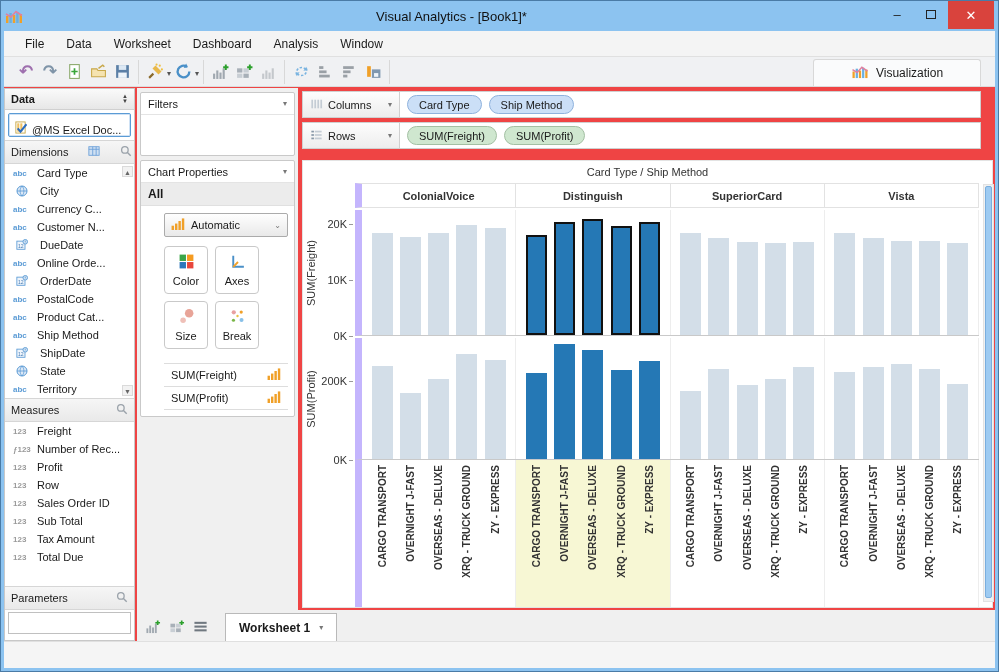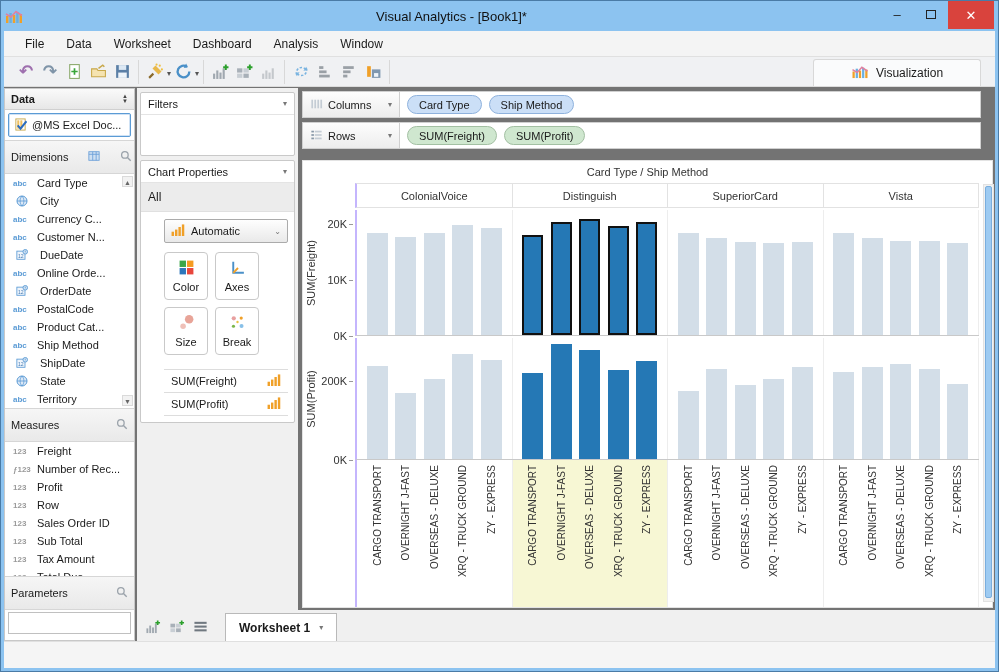--- a/index.html
+++ b/index.html
@@ -8,59 +8,59 @@
   .window { position:absolute; inset:0; border:1px solid #4a7ba6; background:#8cc3f0; }
   
   .titlebar { height:30px; display:flex; align-items:center; padding-left:4px; }
   .app-icon { width:18px; height:16px; display:inline-block; }
   .title { flex:1; text-align:center; font-size:13px; color:#111; }
   .win-controls { display:flex; align-items:flex-start; height:30px; }
   .win-btn { width:34px; height:26px; display:flex; align-items:center; justify-content:center; font-size:13px; color:#222; cursor:default; }
   .max-box { width:10px; height:9px; border:1px solid #222; display:inline-block; }
   .win-close { width:46px; height:28px; background:#d9433d; color:#fff; display:flex; align-items:center; justify-content:center; font-size:13px; margin-right:4px; }
   
-  .content { position:absolute; left:3px; right:3px; top:30px; bottom:3px; background:#737373; }
+  .content { position:absolute; left:3px; right:3px; top:30px; bottom:3px; background:#ef4444; }
   .menubar { height:26px; background:#f4f4f4; border-bottom:1px solid #e0e0e0; display:flex; align-items:center; padding-left:10px; }
   .menu-item { padding:4px 11px; font-size:12px; }
   .toolbar { position:relative; height:30px; background:#f0f1f3; border-bottom:1px solid #dcdcdc; display:flex; align-items:center; padding-left:6px; }
   .tgroup { display:flex; align-items:center; padding:0 4px; border-right:1px solid #d8d8d8; height:24px; }
   .tgroup:last-of-type { border-right:1px solid #d8d8d8; }
   .tico { width:24px; height:22px; display:flex; align-items:center; justify-content:center; }
   .tico svg { width:17px; height:17px; }
   .glyph-undo { color:#9e6fae; font-size:17px; font-weight:bold; }
   .glyph-redo { color:#7f94a8; font-size:17px; font-weight:bold; }
   .tcaret { font-size:8px; color:#555; width:10px; text-align:center; }
   .viz-btn { position:absolute; right:14px; top:2px; bottom:0; width:168px; background:#fafbfc; border:1px solid #d8d8d8; border-bottom:none; border-radius:3px 3px 0 0; display:flex; align-items:center; justify-content:center; gap:7px; font-size:12px; }
   .viz-btn svg { width:18px; height:15px; }
   
   .sidebar { position:absolute; left:0; top:57px; bottom:27px; width:131px; background:#fff; border:1px solid #c8c8c8; }
   .sec-head { height:21px; background:linear-gradient(#fafafa,#e7e7e7); border-bottom:1px solid #d0d0d0; display:flex; align-items:center; padding:0 6px; font-size:11px; }
   .sec-head b { flex:1; }
   .spin { display:flex; flex-direction:column; line-height:5px; font-size:6px; color:#444; }
-  .ds-row { margin:3px 3px; height:24px; border:1px solid #5b9bd5; box-shadow:0 0 0 1px #cfe2f5 inset; border-radius:2px; display:flex; align-items:center; gap:5px; padding:0 5px; font-size:11px; }
+  .ds-row { margin:3px 3px; height:24px; border:1px solid #5b9bd5; box-shadow:0 0 0 1px #cfe2f5 inset; border-radius:2px; display:flex; align-items:flex-end; gap:5px; padding:0 5px; font-size:11px; }
   .ds-row svg { width:13px; height:13px; flex:none; }
-  .list-head { height:34px; background:linear-gradient(#f6f6f6,#e9e9e9); border-top:1px solid #d6d6d6; border-bottom:1px solid #d6d6d6; display:flex; align-items:center; gap:20px; padding:0 6px; font-size:11px; }
+  .list-head { height:24px; background:linear-gradient(#f6f6f6,#e9e9e9); border-top:1px solid #d6d6d6; border-bottom:1px solid #d6d6d6; display:flex; align-items:center; gap:20px; padding:0 6px; font-size:11px; }
   .list-head .lbl { flex:1; }
   .list-head svg { width:12px; height:12px; }
   .caret-sm { font-size:8px; color:#777; }
   .flist { position:relative; background:#fff; }
   .frow { height:18px; display:flex; align-items:center; gap:4px; padding:0 4px 0 8px; font-size:11px; white-space:nowrap; overflow:hidden; }
   .fi { font-size:8px; font-weight:bold; width:20px; flex:none; letter-spacing:0; }
   .fi.abc { color:#5b9bd5; }
   .fi.n123 { color:#9a9a9a; }
   .frow svg { width:12px; height:12px; flex:none; margin-right:8px; margin-left:3px; }
   .scroll-arrow { position:absolute; right:1px; width:11px; height:11px; font-size:7px; color:#666; text-align:center; line-height:11px; background:#f2f2f2; border:1px solid #dadada; }
   .params-box { margin:3px; height:22px; border:1px solid #c0c0c0; background:#fff; }
   
   .props { position:absolute; left:133px; top:57px; width:161px; bottom:58px; background:#f0f0f0; }
   .card { background:#fff; border:1px solid #c9c9c9; border-radius:2px; margin:4px 3px; }
   .card-head { height:22px; display:flex; align-items:center; padding:0 7px; font-size:11px; border-bottom:1px solid #e4e4e4; }
   .card-head .lbl { flex:1; }
   .filters-body { height:40px; }
-  .all-row { height:29px; background:#ececec; border-bottom:1px solid #e0e0e0; display:flex; align-items:center; padding:0 7px; font-weight:normal; font-size:12px; }
+  .all-row { height:23px; background:#ececec; border-bottom:1px solid #e0e0e0; display:flex; align-items:center; padding:0 7px; font-weight:bold; font-size:12px; }
   .cp-body { padding:7px 6px 6px 6px;margin-left:17px; }
   .dropdown { height:24px; border:1px solid #ababab; border-radius:2px; background:linear-gradient(#fefefe,#e9e9e9); display:flex; align-items:center; gap:6px; padding:0 6px; font-size:11px; }
   .dropdown .lbl { flex:1; }
   .dropdown svg { width:14px; height:12px; }
   .btn-grid { display:flex; flex-wrap:wrap; gap:7px; margin-top:9px;text-align:right; }
   .prop-btn { width:44px; height:48px; background:#fff; border:1px solid #c9c9c9; border-radius:4px; display:flex; flex-direction:column; align-items:center; justify-content:center; gap:3px; font-size:11px; }
   .prop-btn svg { width:17px; height:17px; }
   .mcards { margin-top:14px; border-top:1px solid #ddd; }
   .mcard { height:23px; border-bottom:1px solid #ddd; background:#fff; display:flex; align-items:center; padding:0 7px; font-size:11px; }
   .mcard .lbl { flex:1; }
@@ -71,21 +71,21 @@
   .shelf-btn { width:97px; height:100%; background:linear-gradient(#fdfdfd,#ededed); border-right:1px solid #d0d0d0; display:flex; align-items:center; gap:5px; padding:0 7px; font-size:11px; }
   .shelf-btn .lbl { flex:1; }
   .shelf-btn svg { width:13px; height:12px; }
   .pill { height:19px; border-radius:10px; display:flex; align-items:center; padding:0 11px; margin-left:7px; font-size:11px; border:1px solid; }
   .pill.blue { background:#cbdff7; border-color:#8fb2dd; }
   .pill.green { background:#cfe7cf; border-color:#a3c0a3; }
   .chart-box { position:absolute; left:2px; right:2px; top:72px; bottom:2px; background:#fff; border:1px solid #e3e3e3; display:flex; flex-direction:column; overflow:hidden; }
   .chart-title { height:22px; display:flex; align-items:center; justify-content:center; font-size:11px; color:#333; }
   .hdr-row, .plot-row, .lbl-row { display:flex; padding-right:13px; }
   .gutter { width:52px; flex:none; position:relative; }
-  .grp-wrap { flex:1; display:flex; border-left:2px solid #c4b5fd; }
+  .grp-wrap { flex:1; display:flex; border-left:7px solid #c4b5fd;font-weight:bold; }
   .hdr-row .grp-wrap { border-top:1px solid #e2e2e2; border-bottom:1px solid #e2e2e2; }
   .hdr-cell { flex:1; display:flex; align-items:center; justify-content:center; height:23px; font-size:11px; color:#333; border-right:1px solid #e2e2e2; }
   .plot-row { margin-top:2px; }
   .plot-row .grp-wrap { border-bottom:1px solid #c9c9c9; }
   .plot-cell { flex:1; display:flex; align-items:flex-end; padding:0 6px; border-right:1px solid #ededed; position:relative; }
   .bar-slot { flex:1; display:flex; justify-content:center; align-items:flex-end; height:100%; }
   .bar { width:21px; }
   .ylab { position:absolute; left:2px; top:50%; transform:translateY(-50%) rotate(180deg); writing-mode:vertical-rl; font-size:11px; color:#333; }
   .tick { position:absolute; right:2px; transform:translateY(50%); font-size:11px; color:#333; display:flex; align-items:center; gap:2px; }
   .tick i { font-style:normal; width:4px; border-top:1px solid #999; }

